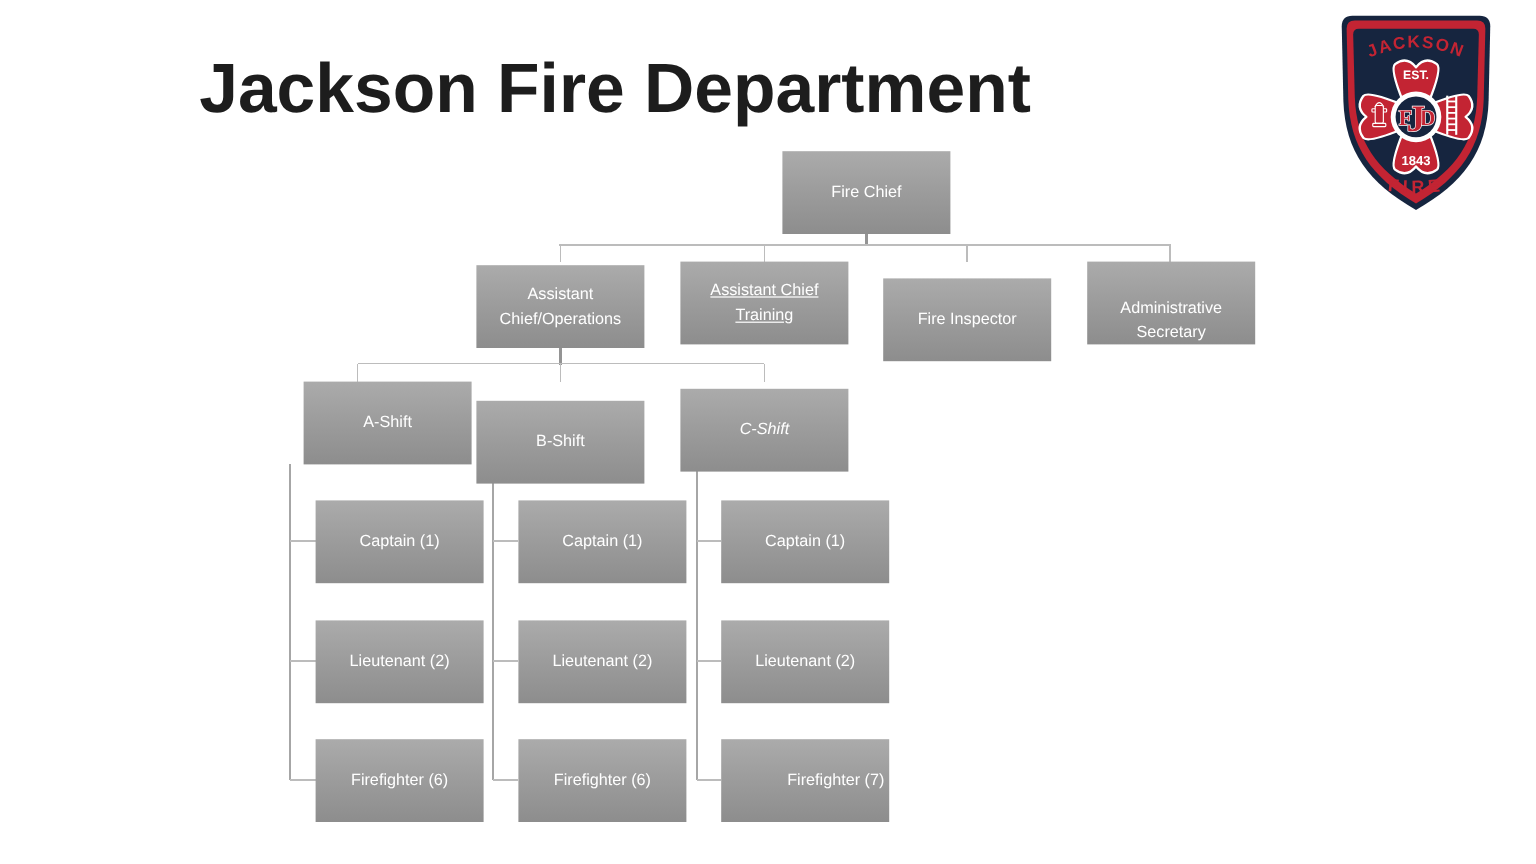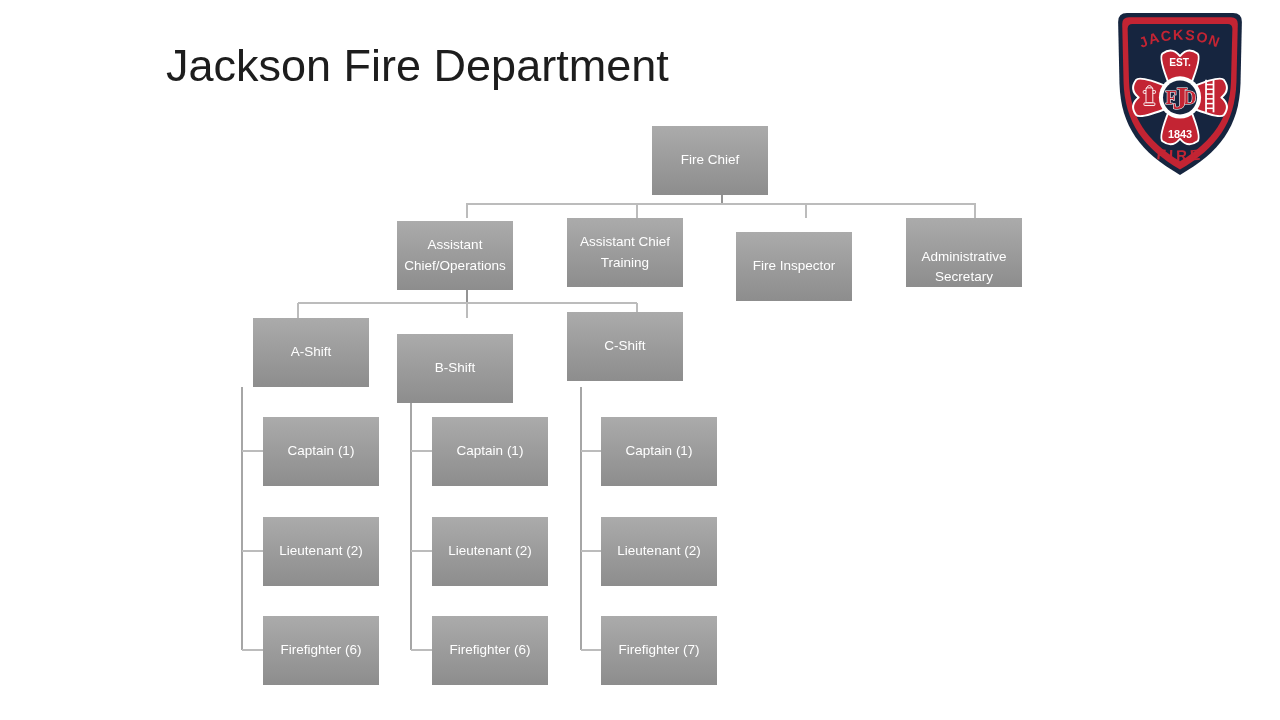--- a/index.html
+++ b/index.html
@@ -2,53 +2,53 @@
 <html><head>
 <meta charset="utf-8">
 <style>
   html,body{margin:0;padding:0;}
   body{
     width:1280px;height:720px;position:relative;overflow:hidden;
     background:#ffffff;font-family:"Liberation Sans",sans-serif;
   }
   .slide-title{
     position:absolute;left:166px;top:40px;
-    font-size:45px;font-weight:400;color:#1d1d1d;
+    font-size:58px;font-weight:700;color:#1d1d1d;
     letter-spacing:0;white-space:nowrap;
   }
   .connector-layer{position:absolute;left:0;top:0;width:1280px;height:720px;pointer-events:none;}
   .connector-layer path{fill:none;}
   .conn-light{stroke:#bcbcbc;stroke-width:1.4;}
   .conn-dark{stroke:#949494;stroke-width:2;}
   .conn-col{stroke:#a6a6a6;stroke-width:1.8;}
   .node{
-    position:absolute;width:116px;height:69px;
+    position:absolute;width:140px;height:69px;
     background:linear-gradient(180deg,#ababab 0%,#9d9d9d 45%,#8d8d8d 100%);
     color:#ffffff;display:flex;align-items:center;justify-content:center;
     text-align:center;font-size:13.5px;line-height:1.5;
   }
   .node span{white-space:pre-line;padding:0 4px;}
   
   .pos-chief{left:652px;top:126px;}
   .pos-l2-0{left:397px;top:221px;}
-  .pos-l2-1{left:567px;top:218px;}
+  .pos-l2-1{left:567px;top:218px;text-decoration:underline;}
   .pos-l2-2{left:736px;top:232px;}
   .pos-l2-3{left:906px;top:218px;align-items:flex-end;}
   .pos-shift-0{left:228px;top:318px;margin-left:25px;}
   .pos-shift-1{left:397px;top:334px;}
-  .pos-shift-2{left:567px;top:312px;}
+  .pos-shift-2{left:567px;top:324px;font-style:italic;}
   .pos-a-0{left:263px;top:417px;}
   .pos-a-1{left:263px;top:517px;}
   .pos-a-2{left:263px;top:616px;}
   .pos-b-0{left:432px;top:417px;}
   .pos-b-1{left:432px;top:517px;}
   .pos-b-2{left:432px;top:616px;}
   .pos-c-0{left:601px;top:417px;}
   .pos-c-1{left:601px;top:517px;}
-  .pos-c-2{left:601px;top:616px;}
+  .pos-c-2{left:601px;top:616px;justify-content:flex-end;}
   .badge{position:absolute;left:1112px;top:9px;width:136px;height:170px;}
 </style>
 </head>
 <body>
 
 <div class="slide-title">Jackson Fire Department</div>
 
 <svg class="connector-layer" width="1280" height="720" shape-rendering="crispEdges">
   <path class="conn-dark" d="M722 195 V205"></path>
   <path class="conn-light" d="M466 204 H976 M467 204 V218 M637 204 V218 M806 204 V218 M975 204 V218"></path>

